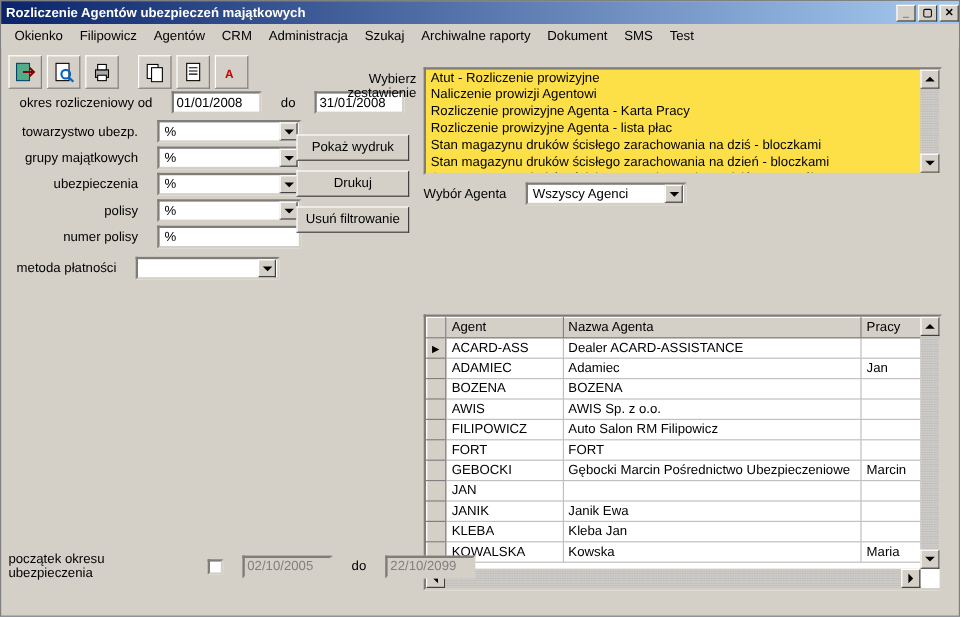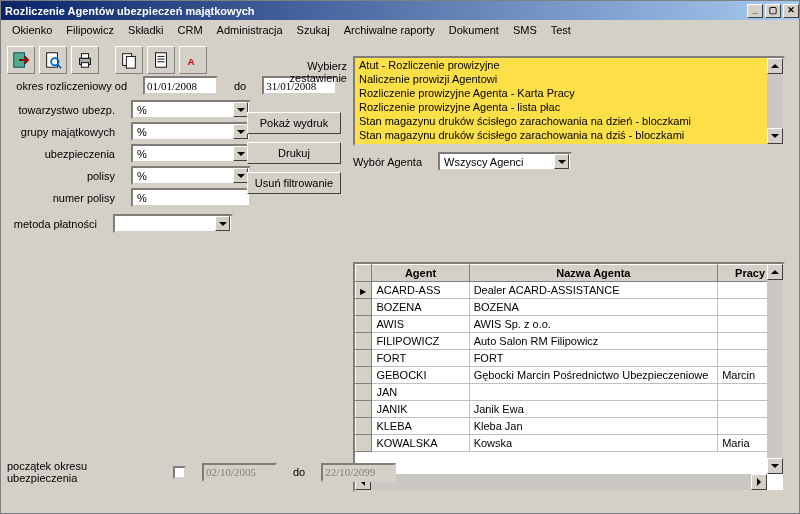--- a/index.html
+++ b/index.html
@@ -13,36 +13,36 @@
   .menu span { padding: 2px 7px; }
   .toolbar { display:flex; gap:4px; padding:4px; }
   .ico-btn { width:28px; height:28px; border:1px solid #808080; border-top-color:#fff; border-left-color:#fff; background:#d4d0c8; display:flex; align-items:center; justify-content:center; }
   .ico-btn svg { width:18px; height:18px; }
   .body { flex:1; position:relative; }
   .pane { position:absolute; }
   .label { text-align:right; display:inline-block; }
   .field { height:19px; border:2px inset #d4d0c8; background:#fff; padding:0 2px 0 4px; display:flex; align-items:center; justify-content:space-between; }
   .combo-btn { width:15px; height:15px; background:#d4d0c8; border:1px solid #fff; border-right-color:#404040; border-bottom-color:#404040; display:inline-flex; align-items:center; justify-content:center; margin:-1px -1px -1px 0; }
   .combo-btn::before { content:""; border-left:4px solid transparent; border-right:4px solid transparent; border-top:4px solid #000; }
-  input.date { border:2px inset #d4d0c8; background:#fff; height:19px; width:75px; padding:0 2px; font-size:11px;font-family:Liberation Serif, serif; }
+  input.date { border:2px inset #d4d0c8; background:#fff; height:19px; width:75px; padding:0 2px; font-size:11px; }
   input.date.disabled { background:#d4d0c8; color:#808080; }
   .btn3d { height:22px; width:94px; border:1px solid #404040; border-top-color:#fff; border-left-color:#fff; background:#d4d0c8; display:flex; align-items:center; justify-content:center; }
   .listbox { border:2px inset #d4d0c8; background:#fde047; overflow:hidden; position:relative; }
   .listbox .item { padding:1px 4px; white-space:nowrap; }
   .scroll-v { position:absolute; right:0; top:0; bottom:0; width:16px; background:#d4d0c8; display:flex; flex-direction:column; }
   .scroll-h { position:absolute; left:0; right:16px; bottom:0; height:16px; background:#d4d0c8; display:flex; }
   .sbtn { width:16px; height:16px; background:#d4d0c8; border:1px solid #fff; border-right-color:#404040; border-bottom-color:#404040; display:flex; align-items:center; justify-content:center;}
   .sbtn.up::before{content:"";border-left:4px solid transparent;border-right:4px solid transparent;border-bottom:4px solid #000;}
   .sbtn.down::before{content:"";border-left:4px solid transparent;border-right:4px solid transparent;border-top:4px solid #000;}
   .sbtn.left::before{content:"";border-top:4px solid transparent;border-bottom:4px solid transparent;border-right:4px solid #000;}
   .sbtn.right::before{content:"";border-top:4px solid transparent;border-bottom:4px solid transparent;border-left:4px solid #000;}
   .strack { flex:1; background:repeating-conic-gradient(#d4d0c8 0 25%, #bfbfbf 0 50%) 0/2px 2px; }
   .grid { border:2px inset #d4d0c8; background:#fff; position:relative; overflow:hidden;}
   .grid table { border-collapse:collapse; width:100%; }
-  .grid th { background:#d4d0c8; border:1px solid #808080; border-top-color:#fff; border-left-color:#fff; text-align:center; padding:2px 4px; font-weight:bold;}
+  .grid th { background:#d4d0c8; border:1px solid #808080; border-top-color:#fff; border-left-color:#fff; text-align:left; padding:2px 4px; font-weight:normal;}
   .grid td { border:1px solid #c0c0c0; padding:1px 4px; height:17px;}
   .grid .rowhdr { width:14px; background:#d4d0c8; border:1px solid #808080; border-top-color:#fff; border-left-color:#fff;}
   .grid .rowhdr.sel::before{content:"▶"; font-size:8px; color:#000;}
   .chk { width:13px; height:13px; background:#fff; border:2px inset #d4d0c8; display:inline-flex; align-items:center; justify-content:center; vertical-align:middle; font-size:10px; line-height:1;}
   .row { display:flex; align-items:center; gap:16px; margin-bottom:3px;}
 </style>
 </head>
 <body>
 
 <div class="window">
@@ -50,21 +50,21 @@
     <span class="title">Rozliczenie Agentów ubezpieczeń majątkowych</span>
     <div class="btns">
       <div class="btn">_</div>
       <div class="btn">▢</div>
       <div class="btn">✕</div>
     </div>
   </div>
   <div class="menu">
     <span>Okienko</span>
     <span>Filipowicz</span>
-    <span>Składki</span>
+    <span>Agentów</span>
     <span>CRM</span>
     <span>Administracja</span>
     <span>Szukaj</span>
     <span>Archiwalne raporty</span>
     <span>Dokument</span>
     <span>SMS</span>
     <span>Test</span>
   </div>
 
   <div class="body">
@@ -170,22 +170,22 @@
       <div class="btn3d">Usuń filtrowanie</div>
     </div>
 
     <span class="pane" style="left:250px; top:20px; width:96px; text-align:right;">Wybierz zestawienie</span>
     <div class="pane listbox" style="left:352px; top:16px; width:432px; height:90px;">
       <div id="lb-items">
           <div class="item">Atut - Rozliczenie prowizyjne</div>
           <div class="item">Naliczenie prowizji Agentowi</div>
           <div class="item">Rozliczenie prowizyjne Agenta - Karta Pracy</div>
           <div class="item">Rozliczenie prowizyjne Agenta - lista płac</div>
+          <div class="item">Stan magazynu druków ścisłego zarachowania na dziś - bloczkami</div>
           <div class="item">Stan magazynu druków ścisłego zarachowania na dzień - bloczkami</div>
-          <div class="item">Stan magazynu druków ścisłego zarachowania na dziś - bloczkami</div>
           <div class="item">Stan magazynu druków ścisłego zarachowania na dziś - szczegółowe</div>
         </div>
       <div class="scroll-v">
         <div class="sbtn up"></div>
         <div class="strack"></div>
         <div class="sbtn down"></div>
       </div>
     </div>
 
     <div class="pane row" style="left:352px; top:112px;">
@@ -203,20 +203,26 @@
               <th class="rowhdr"></th>
               <th style="width:90px">Agent</th>
               <th style="width:230px">Nazwa Agenta</th>
               <th style="width:60px">Pracy</th>
             </tr>
             <tr>
               <td class="rowhdr sel"></td>
               <td>ACARD-ASS</td>
               <td>Dealer ACARD-ASSISTANCE</td>
               <td></td>
+            </tr>
+            <tr>
+              <td class="rowhdr"></td>
+              <td>ADAMIEC</td>
+              <td>Adamiec</td>
+              <td>Jan</td>
             </tr>
             <tr>
               <td class="rowhdr"></td>
               <td>BOZENA</td>
               <td>BOZENA</td>
               <td></td>
             </tr>
             <tr>
               <td class="rowhdr"></td>
               <td>AWIS</td>

